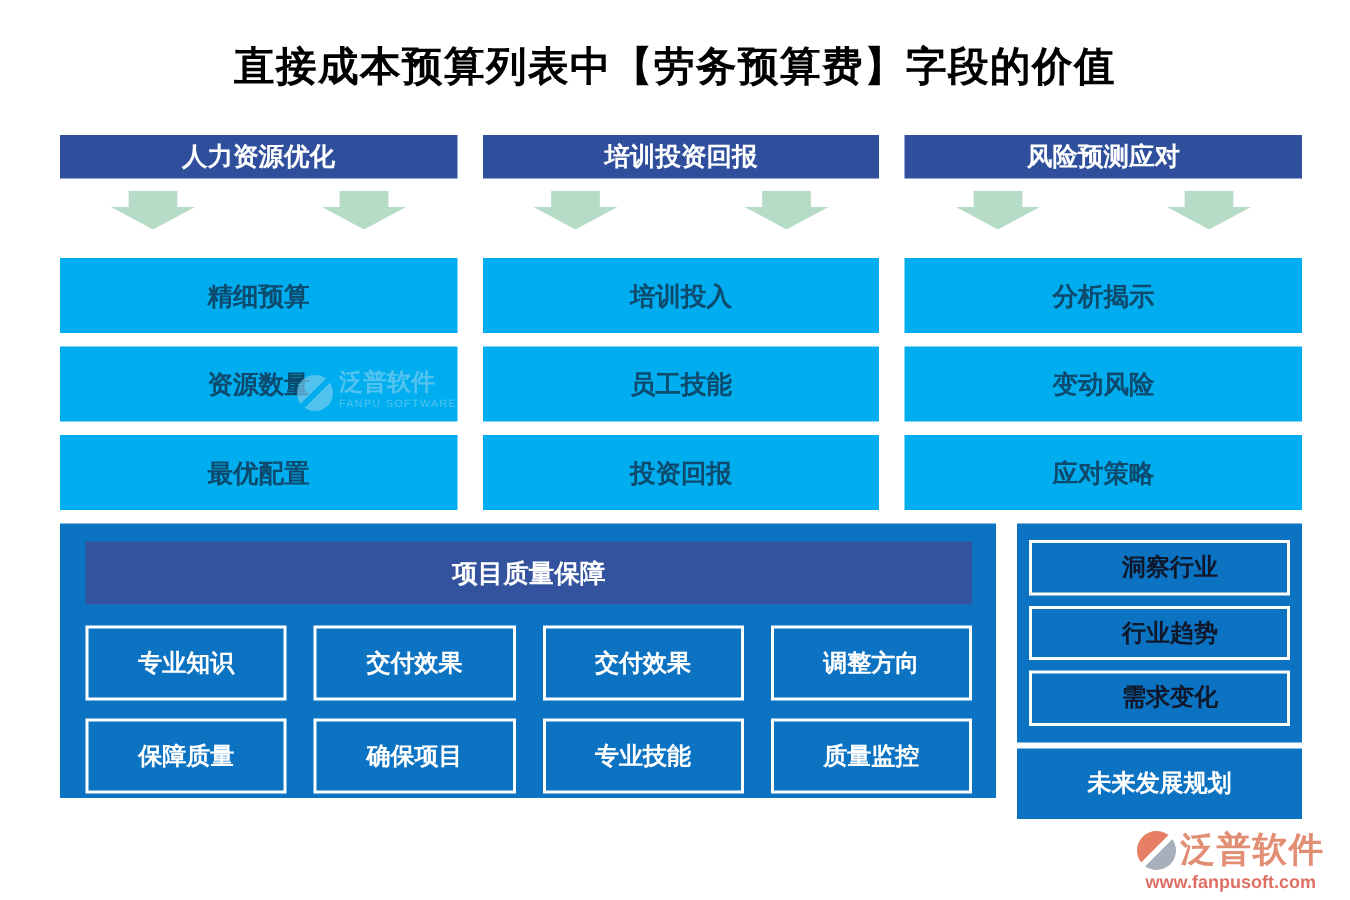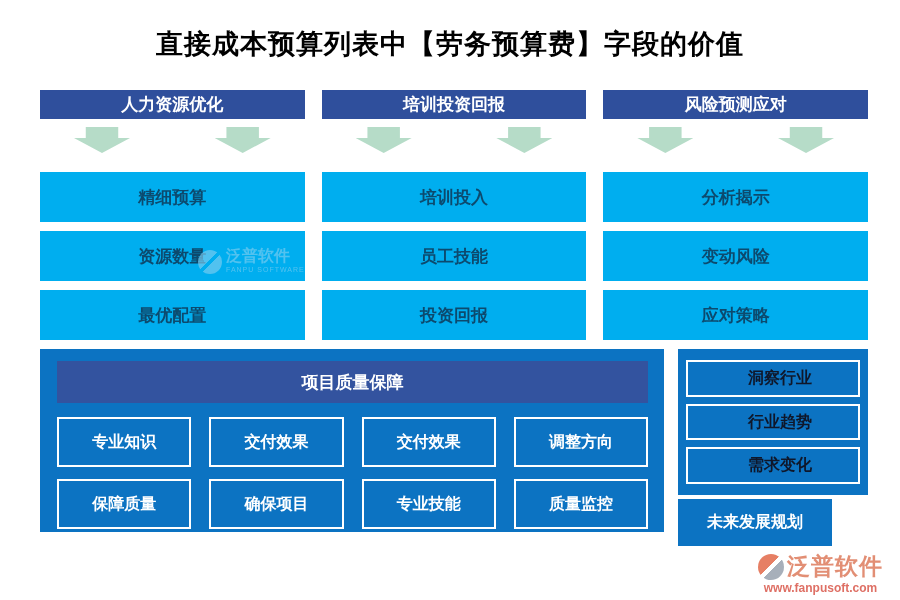--- a/index.html
+++ b/index.html
@@ -81,21 +81,21 @@
     background:var(--panel);
     display:flex;flex-direction:column;gap:7px;
     padding:11px 8px;
   }
   .i-box{
     height:38px;border:2px solid #fff;
     display:flex;align-items:center;justify-content:center;
     color:#0f172a;font-size:16px;font-weight:bold;padding-left:14px;
   }
   .future-box{
-    position:absolute;left:678px;top:499px;width:154px;height:47px;
+    position:absolute;left:678px;top:499px;width:190px;height:47px;
     background:var(--panel);
     display:flex;align-items:center;justify-content:center;
     color:#fff;font-size:16px;font-weight:bold;
   }
   
   .wm-center{
     position:absolute;left:198px;top:246px;
     display:flex;align-items:flex-start;gap:4px;
     opacity:.65;pointer-events:none;
   }

